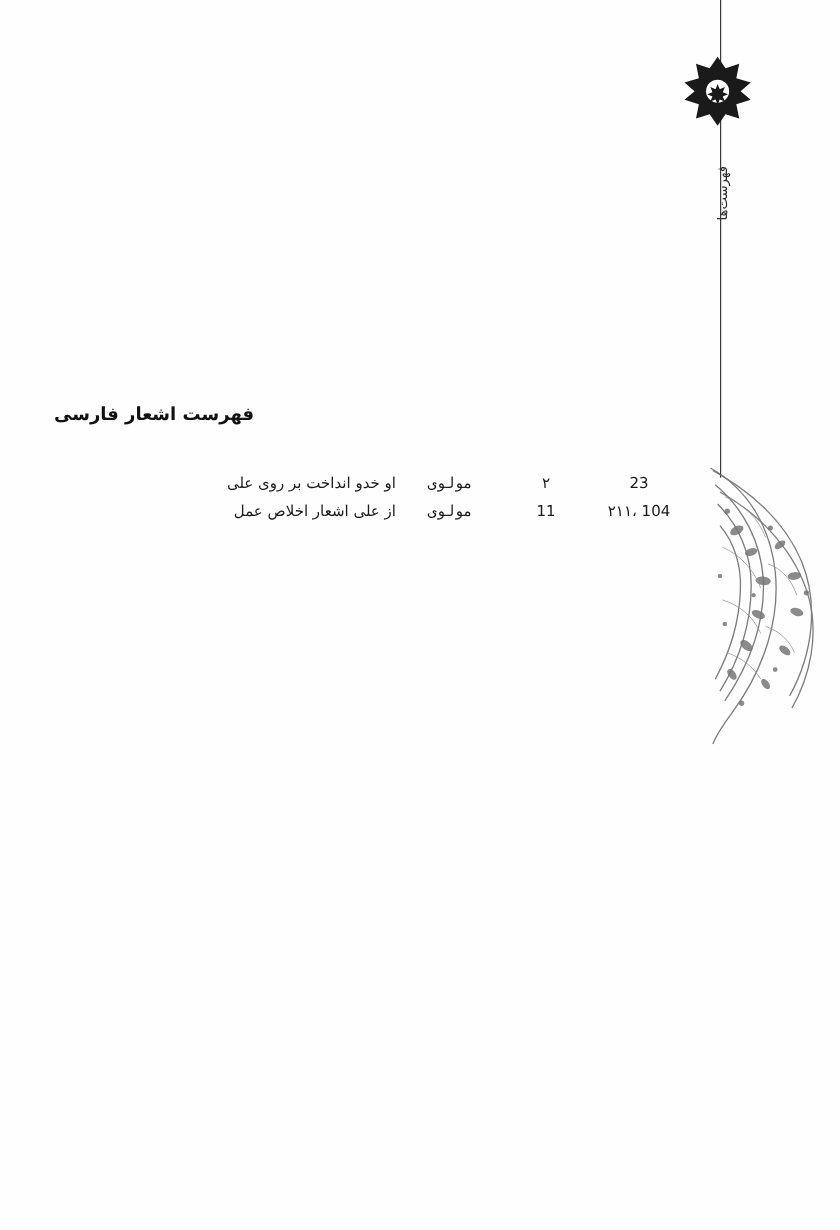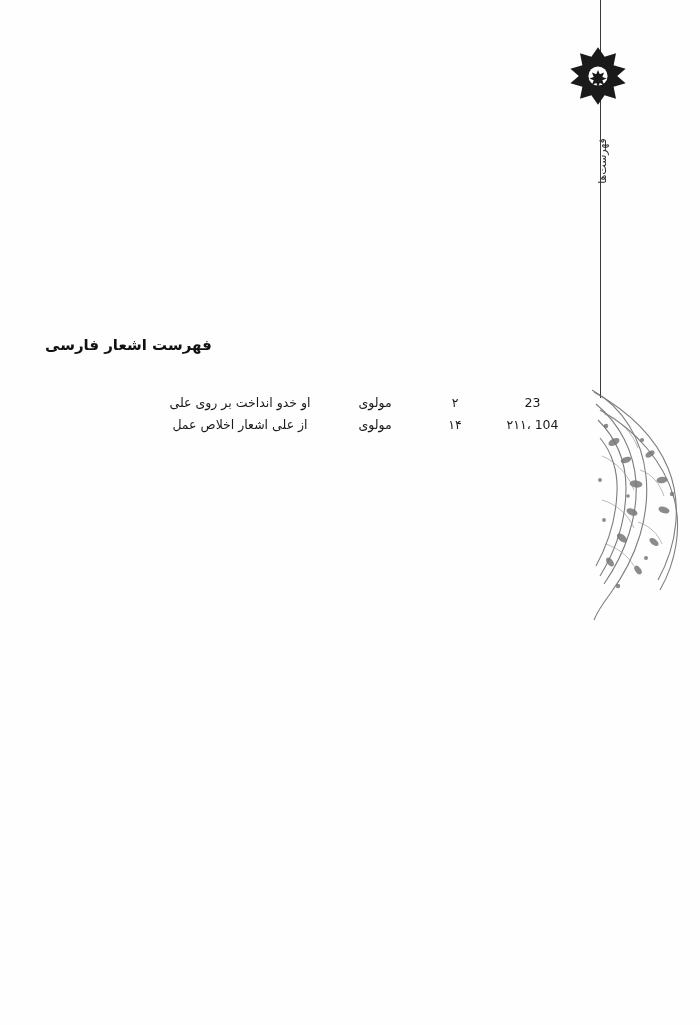--- a/index.html
+++ b/index.html
@@ -88,30 +88,30 @@
     width: 425px;
     border-collapse: collapse;
     direction: rtl;
     font-size: 12.5px;
     color: #1a1a1a;
   }
   .index-table td {
     padding: 3px 0 4px 0;
     vertical-align: top;
     white-space: nowrap;
-    text-align: center;
   }
   .col-title {
     text-align: right;
     width: 180px;
     padding-right: 0;
   }
   .col-poet {
     text-align: center;
     width: 90px;
+    font-family: Liberation Mono, monospace;
   }
   .col-verse {
     text-align: center;
     width: 70px;
   }
   .col-page {
     text-align: center;
     width: 85px;
   }
 </style>
@@ -186,20 +186,20 @@
   <table class="index-table">
     <tbody>
       <tr>
         <td class="col-page">23</td>
         <td class="col-verse">۲</td>
         <td class="col-poet">مولوی</td>
         <td class="col-title">او خدو انداخت بر روی علی</td>
       </tr>
       <tr>
         <td class="col-page">104 ،۲۱۱</td>
-        <td class="col-verse">۱۴</td>
+        <td class="col-verse">11</td>
         <td class="col-poet">مولوی</td>
         <td class="col-title">از علی اشعار اخلاص عمل</td>
       </tr>
     </tbody>
   </table>
 
 </div>
 
 </body></html>

